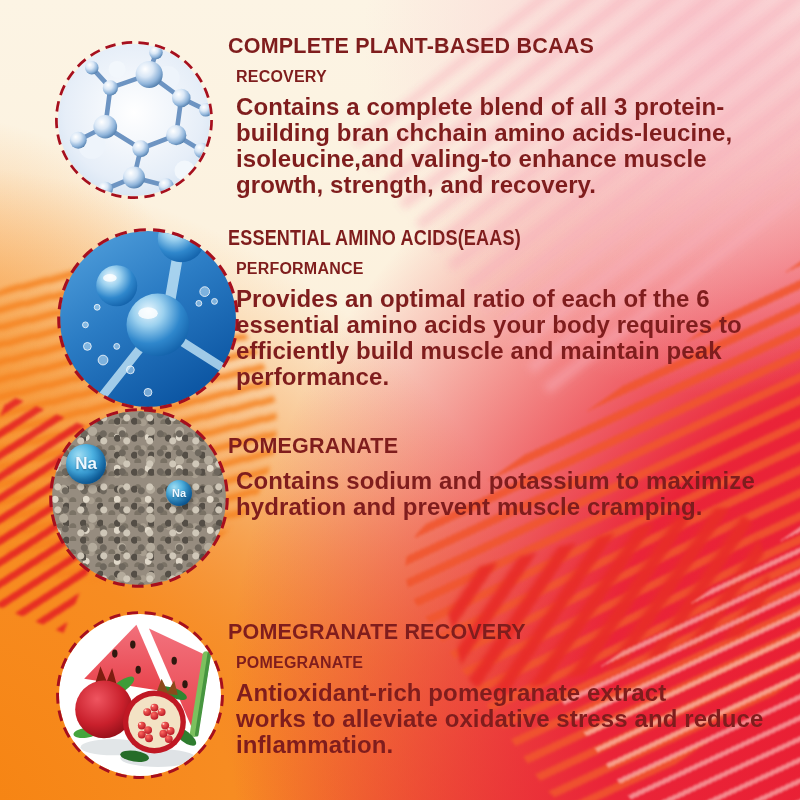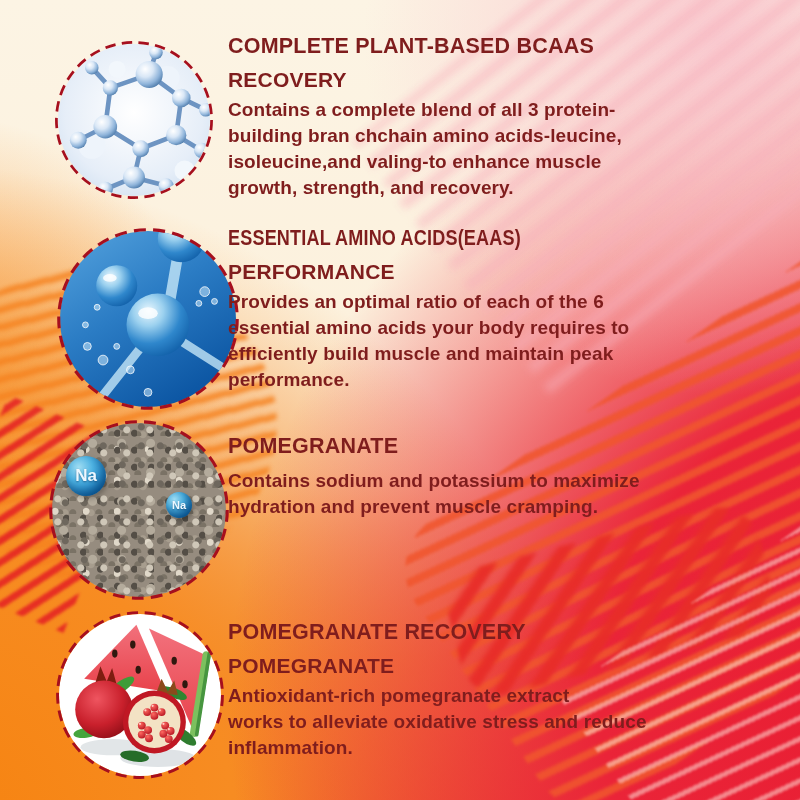--- a/index.html
+++ b/index.html
@@ -35,21 +35,21 @@
     background:repeating-linear-gradient(10deg, rgba(255,238,226,.5) 0 5px, rgba(255,238,226,0) 5px 19px);
     filter:blur(1px);}
 
   
   .circle{position:absolute;}
   .ring{position:absolute;inset:0;width:100%;height:100%;}
   .photo{position:absolute;inset:4px;border-radius:50%;overflow:hidden;}
   .photo svg{display:block;width:100%;height:100%;}
   .c1{left:54px;top:40px;width:160px;height:160px;}
   .c2{left:56px;top:227px;width:184px;height:184px;}
-  .c3{left:48px;top:419px;width:182px;height:182px;}
+  .c3{left:48px;top:407px;width:182px;height:182px;}
   .c4{left:55px;top:610px;width:170px;height:170px;}
 
   
   .granules{position:absolute;inset:0;background-color:#968c7f;
     background-image:
       radial-gradient(circle at 25% 30%, #cfc7b8 0 3px, rgba(0,0,0,0) 4px),
       radial-gradient(circle at 70% 20%, #6e675d 0 3px, rgba(0,0,0,0) 4px),
       radial-gradient(circle at 40% 70%, #b4ab9c 0 4px, rgba(0,0,0,0) 5px),
       radial-gradient(circle at 85% 60%, #544e46 0 3px, rgba(0,0,0,0) 4px),
       radial-gradient(circle at 10% 85%, #e0d8c9 0 3px, rgba(0,0,0,0) 4px),
@@ -62,22 +62,22 @@
     box-shadow:inset -3px -5px 8px rgba(0,30,60,.35), 2px 3px 5px rgba(0,0,0,.25);
     text-shadow:0 1px 2px rgba(0,40,80,.5);}
   .na-big{left:14px;top:33px;width:40px;height:40px;font-size:17px;}
   .na-small{left:114px;top:69px;width:26px;height:26px;font-size:11px;}
 
   
   .section{position:absolute;left:228px;width:560px;color:#7f1d1d;}
   .t1{top:34px;} .t2{top:226px;} .t3{top:434px;} .t4{top:620px;}
   .heading{font-size:21.5px;font-weight:bold;margin:0 0 9px 0;letter-spacing:.2px;white-space:pre;}
   .cond{transform:scaleX(.84);transform-origin:left bottom;}
-  .subheading{font-size:21px;font-weight:bold;margin:0 0 5px 0;letter-spacing:.2px;}
-  .body{font-size:19px;font-weight:bold;line-height:26px;margin:0;white-space:pre-line;letter-spacing:.1px;}
+  .subheading{font-size:16px;font-weight:bold;margin:0 0 5px 8px;letter-spacing:.2px;}
+  .body{font-size:24px;font-weight:bold;line-height:26px;margin:8px;white-space:pre-line;letter-spacing:.1px;}
 </style>
 </head>
 <body>
 
 <div class="canvas">
   <div class="bg"></div>
   <div class="stroke s-pink"></div>
   <div class="stroke s-left"></div>
   <div class="stroke s-mid"></div>
   <div class="stroke s-redband"></div>

